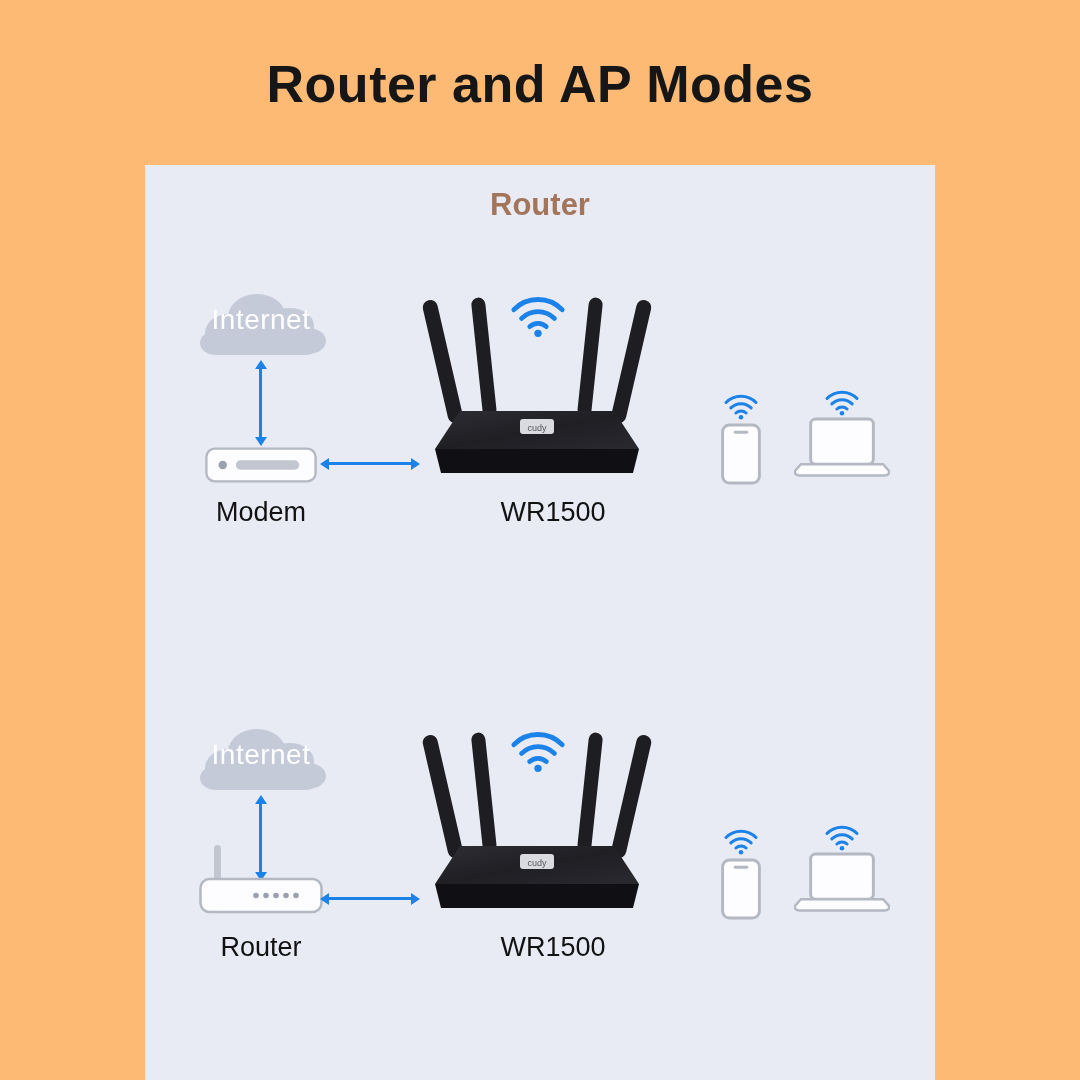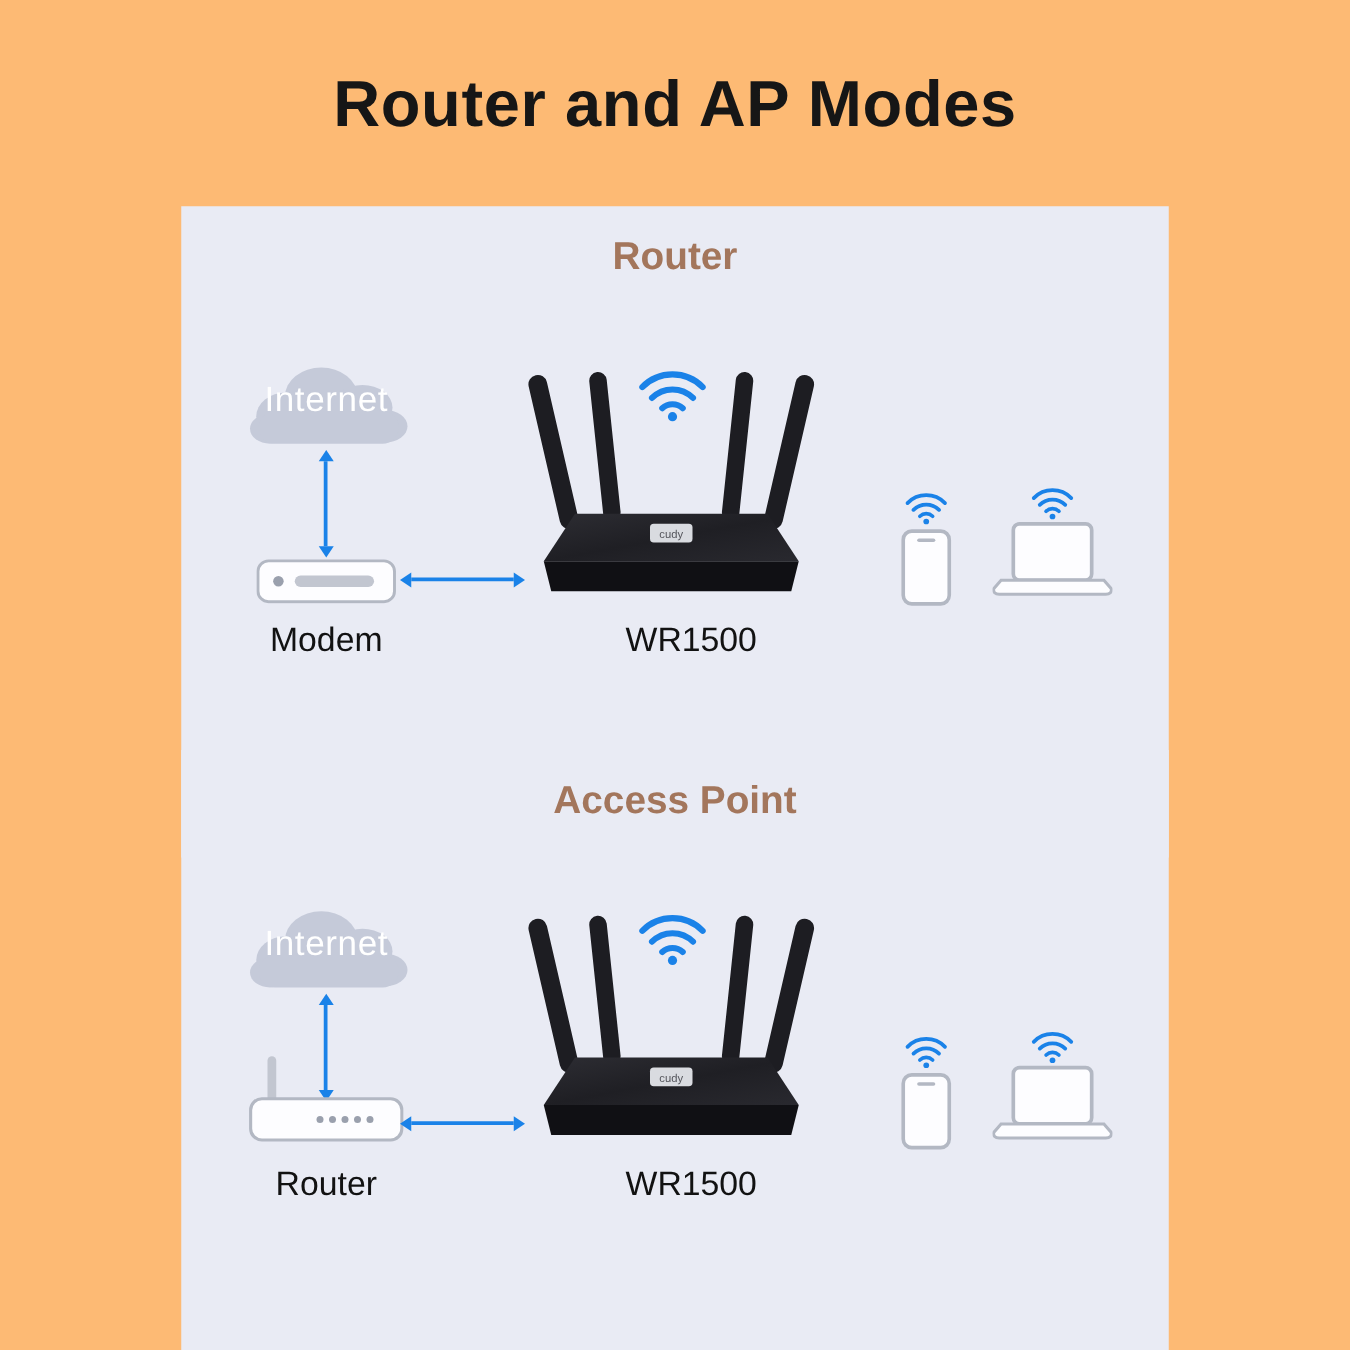--- a/index.html
+++ b/index.html
@@ -215,21 +215,20 @@
     </div>
     <div class="client-laptop">
       <svg viewBox="0 0 98 62">
         <rect x="17" y="2" width="64" height="46" rx="5" fill="#fdfdff" stroke="var(--device-stroke, #b3b8c3)" stroke-width="3"></rect>
         <path d="M7 48 L91 48 L97 55 C97.5 57.5 96 59.5 92.5 59.5 L5.5 59.5 C2 59.5 0.5 57.5 1 55 Z" fill="#fdfdff" stroke="var(--device-stroke, #b3b8c3)" stroke-width="2.5"></path>
       </svg>
     </div>
   </section>
 
   <section class="panel panel-2">
-    <h2 class="panel-title">Access Point</h2>
 
     <div class="cloud">
       <svg viewBox="0 0 140 78">
         <g fill="var(--cloud-gray, #c5cad9)">
           <ellipse cx="38" cy="50" rx="24" ry="19"></ellipse>
           <ellipse cx="66" cy="34" rx="29" ry="23"></ellipse>
           <ellipse cx="99" cy="43" rx="24" ry="18"></ellipse>
           <ellipse cx="117" cy="58" rx="18" ry="13"></ellipse>
           <ellipse cx="25" cy="60" rx="16" ry="12"></ellipse>
           <rect x="16" y="46" width="112" height="26" rx="13"></rect>

